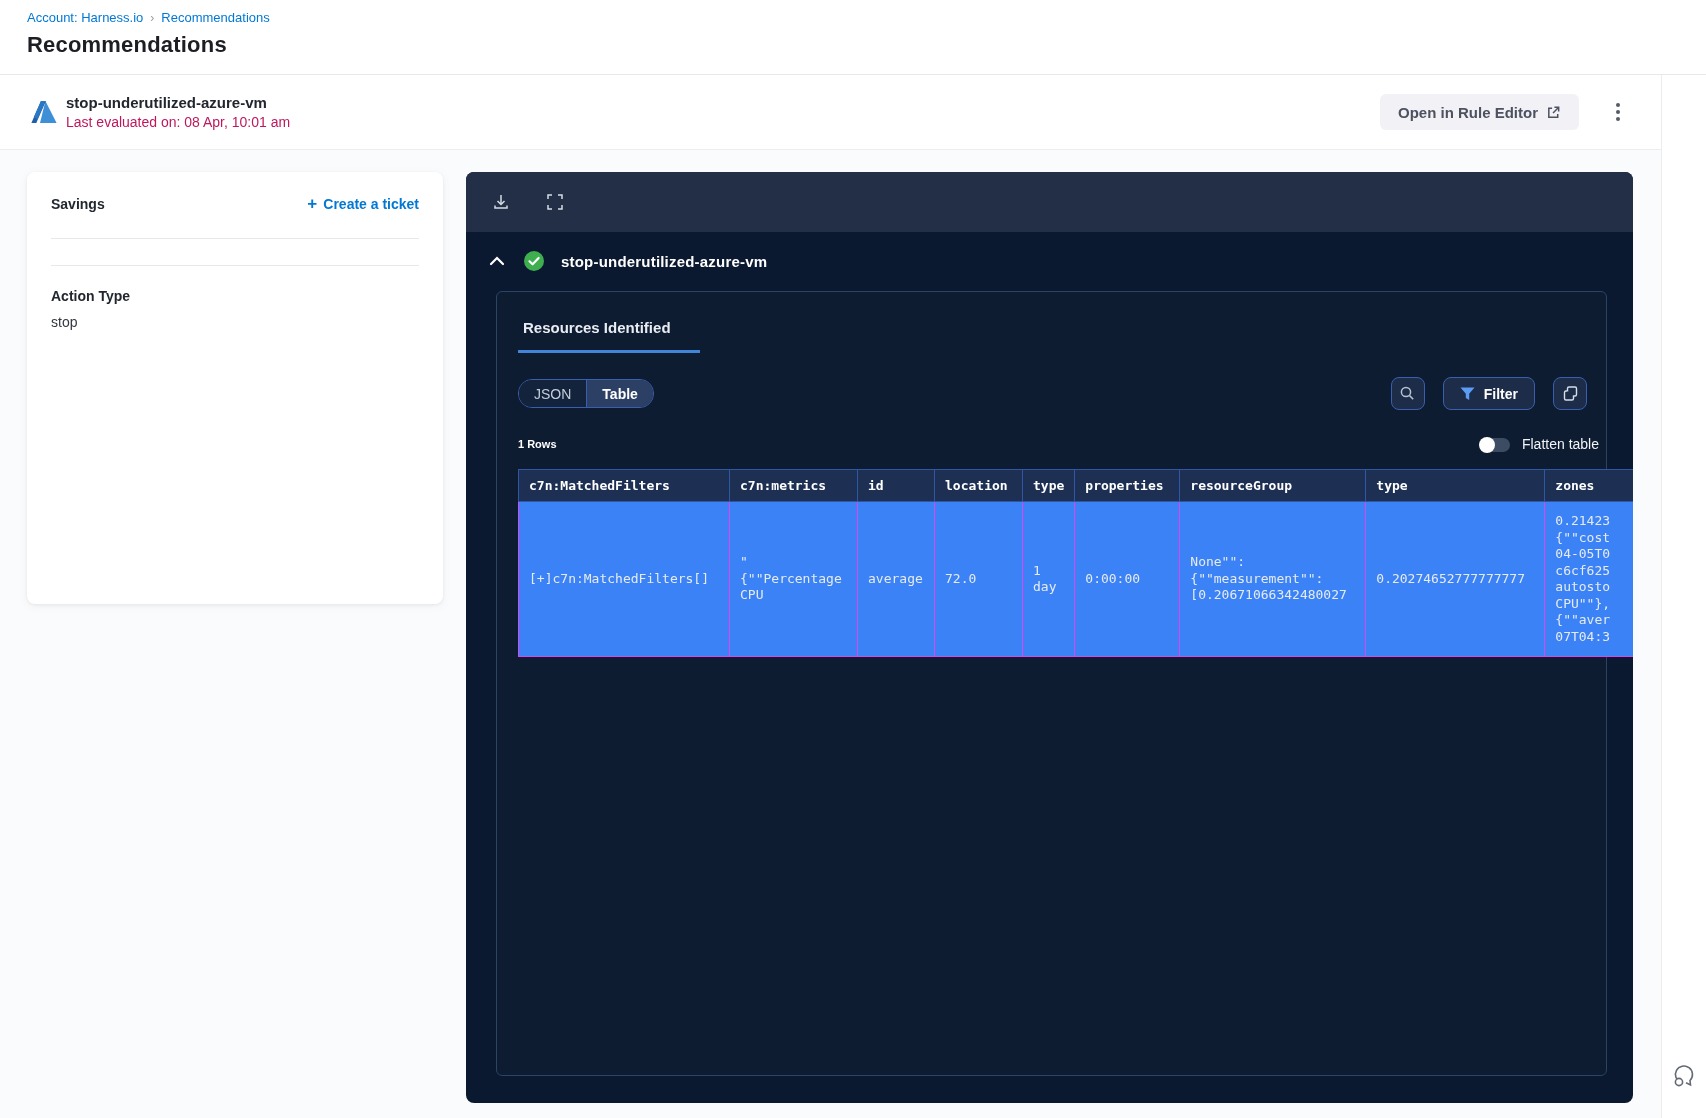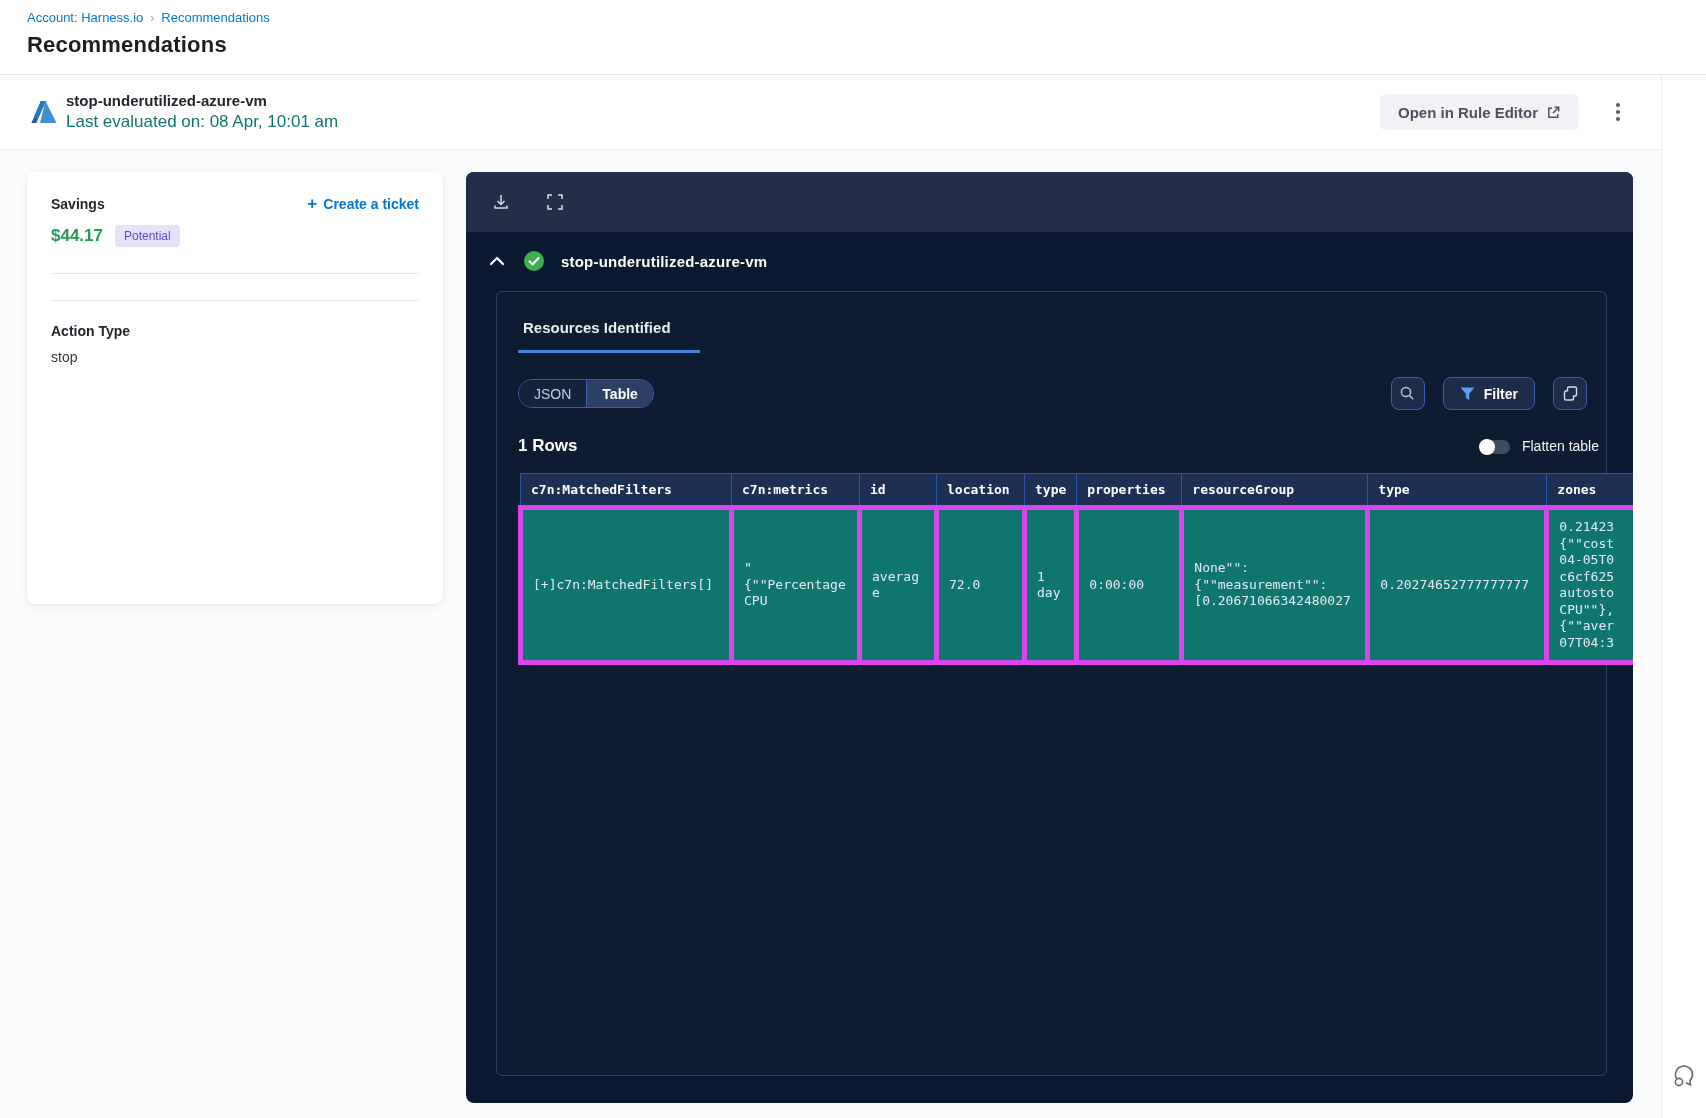--- a/index.html
+++ b/index.html
@@ -19,21 +19,21 @@
   .main-col { width:1662px; border-right:1px solid #ececf0; display:flex; flex-direction:column; }
   .right-rail { width:44px; background:#fff; position:relative; }
   .chat-fab { position:absolute; left:9px; bottom:30px; width:28px; height:26px; cursor:pointer; }
 
   
   .rule-header { height:75px; background:#fff; border-bottom:1px solid #edeef1;
     display:flex; align-items:center; padding:0 28px 0 30px; }
   .azure-logo { width:28px; height:28px; flex:0 0 auto; }
   .rule-head-text { margin-left:8px; flex:1; }
   .rule-name { font-size:15px; font-weight:bold; color:#22272f; }
-  .rule-sub { font-size:17px; color:#0f766e; margin-top:3px; }
+  .rule-sub { font-size:14px; color:#be185d; margin-top:3px; }
   .rule-editor-btn { background:#f2f2f6; border:none; border-radius:6px; height:36px; padding:0 18px;
     font-size:15px; font-weight:bold; color:#4d5160; display:flex; align-items:center; gap:8px;
     cursor:pointer; font-family:inherit; }
   .kebab { width:30px; height:34px; margin-left:24px; display:flex; flex-direction:column; gap:3px;
     align-items:center; justify-content:center; cursor:pointer; }
   .kebab i { width:4px; height:4px; border-radius:50%; background:#555b65; }
 
   
   .content { flex:1; background:#fafbfc; display:flex; padding:22px 0 0 27px; gap:23px; }
 
@@ -84,33 +84,33 @@
   .seg-item { padding:0 15px; display:flex; align-items:center; font-size:14px; cursor:pointer; }
   .seg-json { color:#c3cdd9; background:#14233c; border-right:1px solid #3a5fb0; }
   .seg-table { color:#fff; font-weight:bold; background:#2c4066; }
   .ctrl-right { display:flex; gap:18px; align-items:center; }
   .icon-btn { height:33px; min-width:34px; border:1px solid #3a5fb0; border-radius:8px;
     background:#1d2d49; display:flex; align-items:center; justify-content:center; cursor:pointer; }
   .filter-btn { padding:0 16px; gap:9px; color:#fff; font-size:14px; font-weight:bold; font-family:inherit;align-items:center; }
 
   .rows-row { margin-top:26px; display:flex; align-items:center; justify-content:space-between;
     padding-right:7px; }
-  .rows-count { color:#fff; font-size:17px; font-weight:bold; }
+  .rows-count { color:#fff; font-size:11px; font-weight:bold; }
   .flatten { display:flex; align-items:flex-end; gap:12px; }
   .toggle { width:30px; height:14px; border-radius:7px; background:#3c4c63; position:relative; cursor:pointer; }
   .toggle .knob { position:absolute; left:-1px; top:-1px; width:16px; height:16px; border-radius:50%; background:#fff; }
   .flatten-label { color:#f2f4f7; font-size:14px; }
 
   
   .table-clip { margin-top:17px; width:1244px; overflow:hidden; }
   table.res { border-collapse:collapse; table-layout:fixed; min-width:1146px;
     font-family:"DejaVu Sans Mono","Liberation Mono",monospace; font-size:13px; }
   table.res th { background:#1d3054; color:#fff; font-weight:bold; text-align:left;
     border:1px solid #2f57a8; padding:8px 10px; height:32px; white-space:nowrap; }
-  table.res td { background:#0f766e; color:#e6ebf1; border:5px solid #d946ef; padding:6px 10px;
+  table.res td { background:#3b82f6; color:#e6ebf1; border:1px solid #d946ef; padding:6px 10px;
     height:155px; vertical-align:middle; white-space:pre-wrap; line-height:16.5px;
     overflow:hidden; word-break:break-all; }
   td.linkcell { color:#79b8f3; cursor:pointer; white-space:nowrap; }
 
   svg { display:block; }
 </style>
 </head>
 <body>
 
 <div class="app">
@@ -154,24 +154,20 @@
 
       <div class="content">
 
         <div class="side-card">
           <div class="card-row-top">
             <div class="label">Savings</div>
             <div class="ticket-link">
               <span class="plus">+</span>
               <span>Create a ticket</span>
             </div>
-          </div>
-          <div class="savings-row">
-            <span class="savings-amount">$44.17</span>
-            <span class="badge">Potential</span>
           </div>
           <hr class="card-divider">
           <hr class="card-divider">
           <div class="action-block">
             <div class="label">Action Type</div>
             <div class="action-value">stop</div>
           </div>
         </div>
 
         <div class="results-panel">

